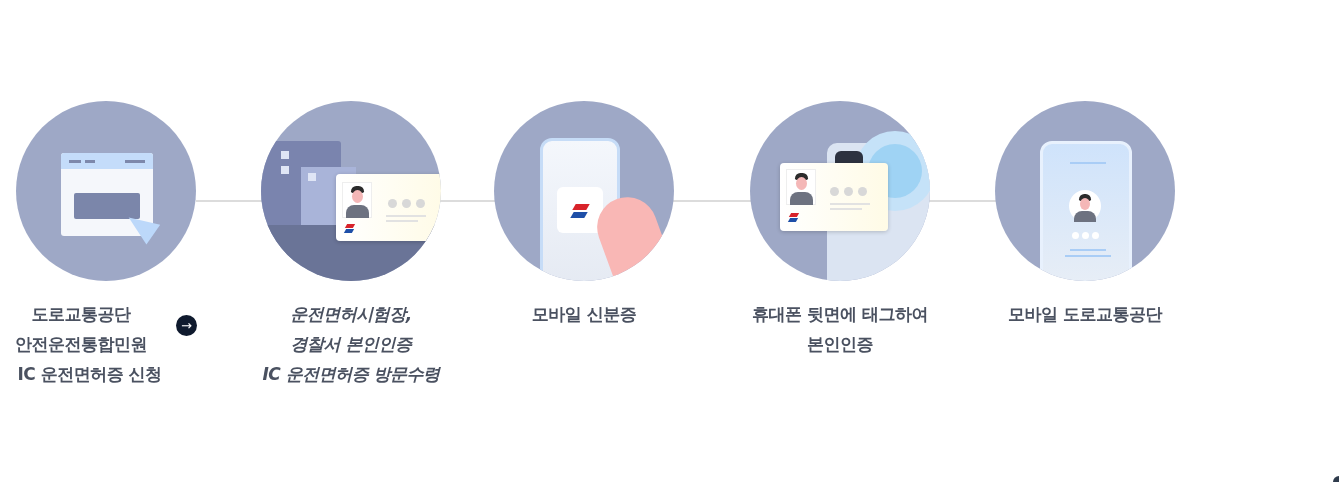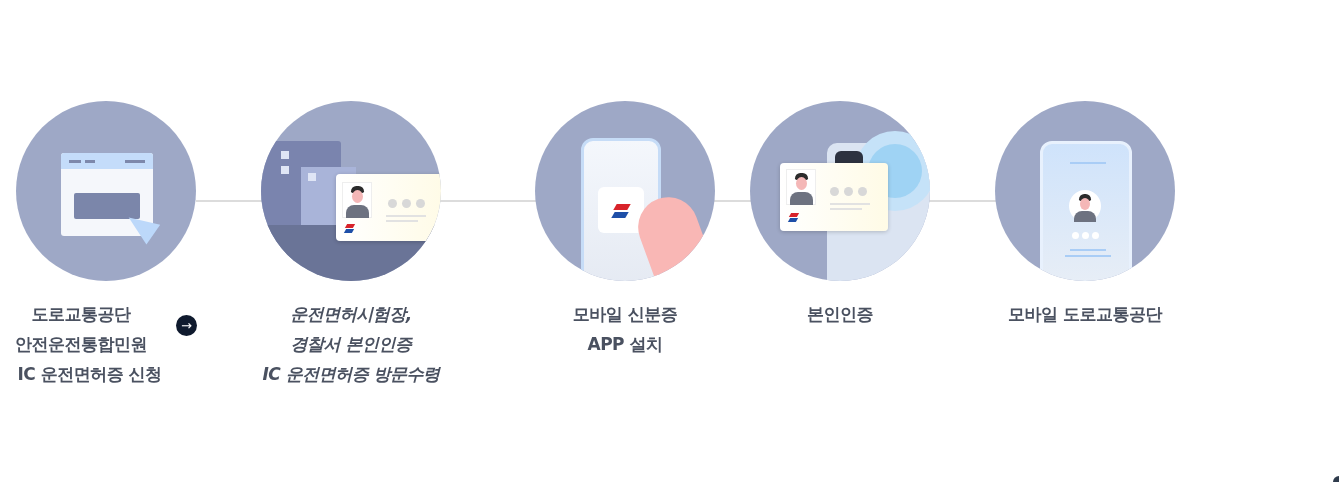--- a/index.html
+++ b/index.html
@@ -87,32 +87,31 @@
         <div class="logo-b" style="left:9px;top:55px"></div>
     </div>
   </div>
   <div class="label">
     <span class="ln">운전면허시험장,</span>
     <span class="ln">경찰서 본인인증</span>
     <span class="ln">IC 운전면허증 방문수령</span>
   </div>
 </div>
 
-<div class="step" style="left:535px;">
+<div class="step" style="left:494px;">
   <div class="circle">
     <div class="phone" style="left:46px;top:37px;width:80px;height:160px"></div>
     <div class="appicon" style="left:63px;top:86px;width:46px;height:46px">
       <div class="logo-r" style="left:17px;top:17px;width:14px;height:6px"></div>
       <div class="logo-b" style="left:15px;top:25px;width:14px;height:6px"></div>
     </div>
     <div class="hand" style="left:110px;top:95px;width:60px;height:100px;transform:rotate(-20deg)"></div>
   </div>
   <div class="label">
     <span class="ln">모바일 신분증</span>
-    <span class="ln">APP 설치</span>
   </div>
 </div>
 
 <div class="step" style="left:750px;">
   <div class="circle">
     <div style="position:absolute;left:77px;top:42px;width:110px;height:150px;background:#dbe4f2;border-radius:10px"></div>
     <div class="nfc" style="left:105px;top:30px;width:80px;height:80px;background:#c5e2f8"></div>
     <div class="nfc" style="left:118px;top:43px;width:54px;height:54px;background:#9fd3f4"></div>
     <div style="position:absolute;left:85px;top:50px;width:28px;height:28px;background:#2d3240;border-radius:6px"></div>
     <div class="card" style="left:30px;top:62px;width:108px;height:68px">
@@ -124,20 +123,21 @@
       <div class="dot" style="left:50px;top:24px"></div>
         <div class="dot" style="left:64px;top:24px"></div>
         <div class="dot" style="left:78px;top:24px"></div>
       <div class="line" style="left:50px;top:40px;width:40px"></div>
       <div class="line" style="left:50px;top:45px;width:32px"></div>
       <div class="logo-r" style="left:10px;top:50px"></div>
         <div class="logo-b" style="left:9px;top:55px"></div>
     </div>
   </div>
   <div class="label">
+    <span class="ln">휴대폰 뒷면에 태그하여</span>
     <span class="ln">본인인증</span>
   </div>
 </div>
 
 <div class="step" style="left:995px;">
   <div class="circle">
     <div class="phone" style="left:45px;top:40px;width:92px;height:150px;background:linear-gradient(180deg,#cfe3fb,#e8eef6);border-color:#e8f1fd"></div>
     <div class="line" style="left:75px;top:61px;width:36px;background:#a9cdf6"></div>
     <div style="position:absolute;left:74px;top:89px;width:32px;height:32px;border-radius:50%;background:#fff">
       <div class="hair" style="left:10px;top:4px;width:12px;height:7px"></div>

